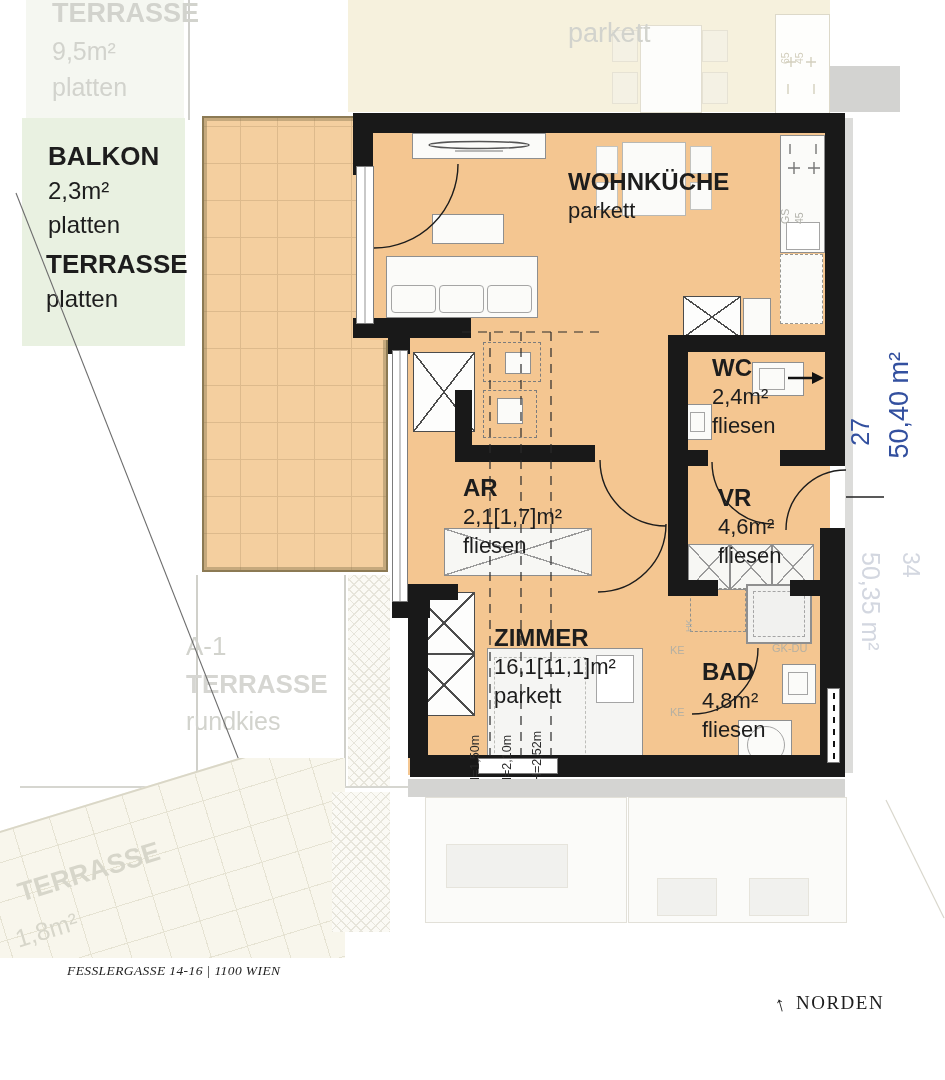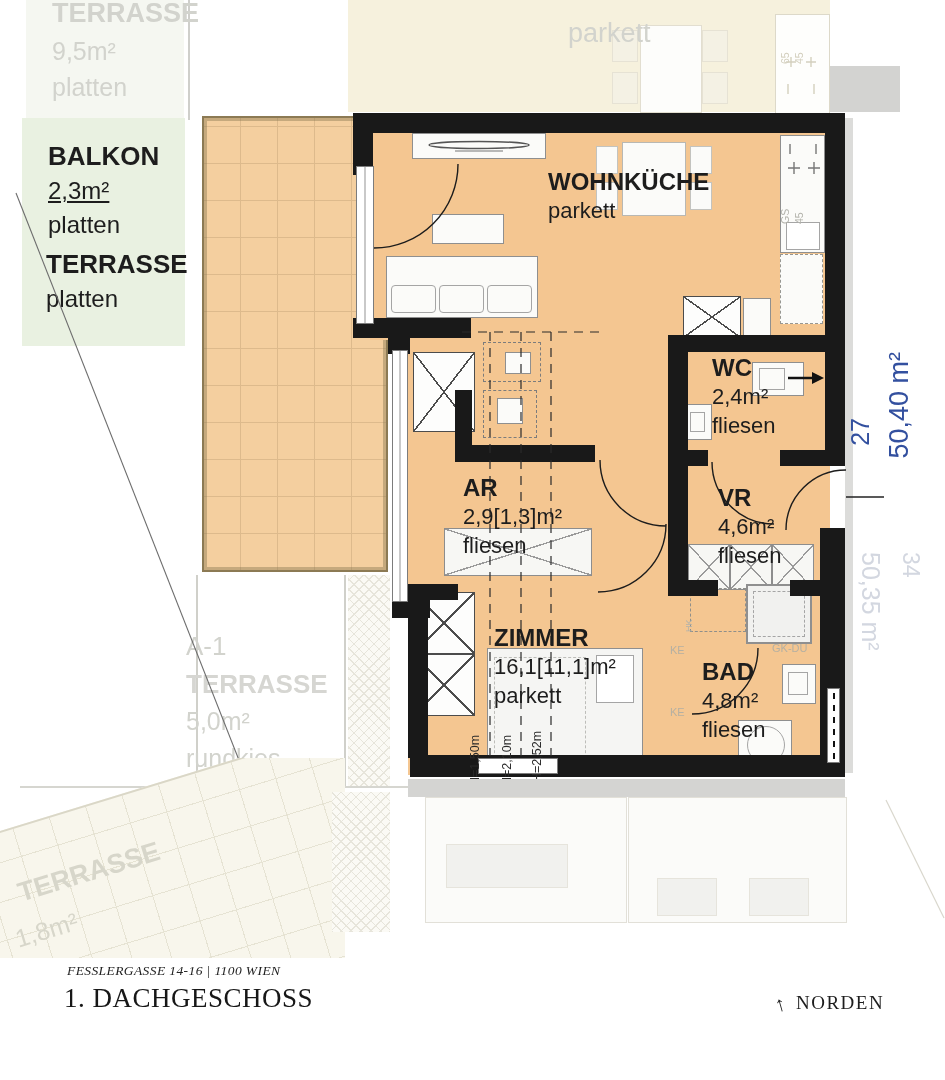--- a/index.html
+++ b/index.html
@@ -66,38 +66,37 @@
   <div class="abs" style="left:188px;top:0;width:1.5px;height:120px;background:#cfcfcb;"></div>
   <div class="lbl fade" style="left:52px;top:-6px;line-height:1.45;">
     <span class="nm" style="font-size:27px;color:#d2d3cd;">TERRASSE</span>
     <span class="ar" style="font-size:25px;">9,5m²</span>
     <span class="fl" style="font-size:25px;">platten</span>
   </div>
 
   <div class="abs" style="left:22px;top:118px;width:163px;height:228px;background:#e9f1e1;"></div>
   <div class="lbl" style="left:48px;top:138px;line-height:1.4;">
     <span class="nm" style="font-size:26px;">BALKON</span>
-    <span class="ar" style="font-size:24px;text-decoration:underline;">2,3m²</span>
+    <span class="ar" style="font-size:24px;">2,3m²</span>
     <span class="fl" style="font-size:24px;">platten</span>
   </div>
   <div class="lbl" style="left:46px;top:246px;line-height:1.4;">
     <span class="nm" style="font-size:26px;">TERRASSE</span>
     <span class="fl" style="font-size:24px;">platten</span>
   </div>
 
   <div class="terrace" style="left:202px;top:116px;width:186px;height:456px;"></div>
 
   <div class="abs" style="left:196px;top:575px;width:1.5px;height:212px;background:#d0d0ca;"></div>
   <div class="abs" style="left:344px;top:575px;width:1.5px;height:212px;background:#d0d0ca;"></div>
   <div class="hatch" style="left:348px;top:575px;width:42px;height:212px;"></div>
   <div class="abs" style="left:20px;top:786px;width:390px;height:1.5px;background:#d6d6d0;"></div>
   <div class="lbl fade" style="left:186px;top:628px;line-height:1.45;">
     <span style="display:block;font-size:26px;">A-1</span>
     <span style="display:block;font-size:26px;font-weight:bold;color:#d6d6d2;">TERRASSE</span>
-    <span style="display:block;font-size:25px;">5,0m²</span>
     <span style="display:block;font-size:25px;">rundkies</span>
   </div>
 
   <div class="floor" style="left:370px;top:130px;width:460px;height:210px;"></div>
   <div class="floor" style="left:408px;top:335px;width:422px;height:440px;"></div>
 
   <div class="fixture" style="left:412px;top:133px;width:134px;height:26px;"></div>
   <div class="fixture" style="left:432px;top:214px;width:72px;height:30px;"></div>
   <div class="fixture" style="left:386px;top:256px;width:152px;height:62px;">
     <div class="fix-in" style="left:4px;top:28px;width:45px;height:28px;border-radius:4px;"></div>
@@ -224,32 +223,32 @@
     <path d="M 786 62 H 796 M 791 57 V 67 M 806 62 H 816 M 811 57 V 67" stroke="#d4d0be" stroke-width="1.4"></path>
     <path d="M 788 84 V 94 M 814 84 V 94" stroke="#d4d0be" stroke-width="1.4"></path>
 
     <line x1="16" y1="193" x2="246" y2="778" stroke="#6d6d6d" stroke-width="1.1"></line>
 
     <line x1="886" y1="800" x2="944" y2="918" stroke="#d9d7cd" stroke-width="1.2"></line>
 
     <line x1="543" y1="797" x2="543" y2="918" stroke="#cfcdc3" stroke-width="1.2" stroke-dasharray="10 9"></line>
   </svg>
 
-  <div class="lbl" style="left:548px;top:166px;">
+  <div class="lbl" style="left:568px;top:166px;">
     <span class="nm">WOHNKÜCHE</span>
     <span class="fl">parkett</span>
   </div>
   <div class="lbl" style="left:712px;top:352px;">
     <span class="nm">WC</span>
     <span class="ar">2,4m²</span>
     <span class="fl">fliesen</span>
   </div>
   <div class="lbl" style="left:463px;top:472px;">
     <span class="nm">AR</span>
-    <span class="ar">2,9[1,3]m²</span>
+    <span class="ar">2,1[1,7]m²</span>
     <span class="fl">fliesen</span>
   </div>
   <div class="lbl" style="left:718px;top:482px;">
     <span class="nm">VR</span>
     <span class="ar">4,6m²</span>
     <span class="fl">fliesen</span>
   </div>
   <div class="lbl" style="left:494px;top:622px;">
     <span class="nm">ZIMMER</span>
     <span class="ar">16,1[11,1]m²</span>
@@ -284,19 +283,18 @@
                 background:repeating-linear-gradient(0deg, transparent 0 37px, #e6e3d3 37px 38px),
                            repeating-linear-gradient(90deg, transparent 0 37px, #e6e3d3 37px 38px),#f8f6ec;
                 border:2px solid #dad7c7;box-sizing:border-box;">
       <span style="position:absolute;left:100px;top:48px;font-size:27px;font-weight:bold;color:#d7d6ca;">TERRASSE</span>
       <span style="position:absolute;left:84px;top:92px;font-size:25px;color:#d7d6ca;">1,8m²</span>
     </div>
   </div>
   <div class="hatch" style="left:332px;top:792px;width:58px;height:140px;"></div>
 
   <div class="serif" style="position:absolute;left:67px;top:963px;font-size:13.5px;font-style:italic;letter-spacing:0.4px;color:#222;">FESSLERGASSE 14-16 | 1100 WIEN</div>
-  <div class="serif" style="position:absolute;left:64px;top:983px;font-size:27px;letter-spacing:0.5px;color:#171717;">1. DACHGESCHOSS</div>
   <div class="abs" style="left:775px;top:992px;color:#1d1d1d;">
     <span class="serif" style="display:inline-block;font-size:21px;transform:rotate(-16deg);vertical-align:-2px;">↑</span>
     <span class="serif" style="font-size:19px;letter-spacing:1.5px;margin-left:6px;">NORDEN</span>
   </div>
 
 </div>
 
 </body></html>

